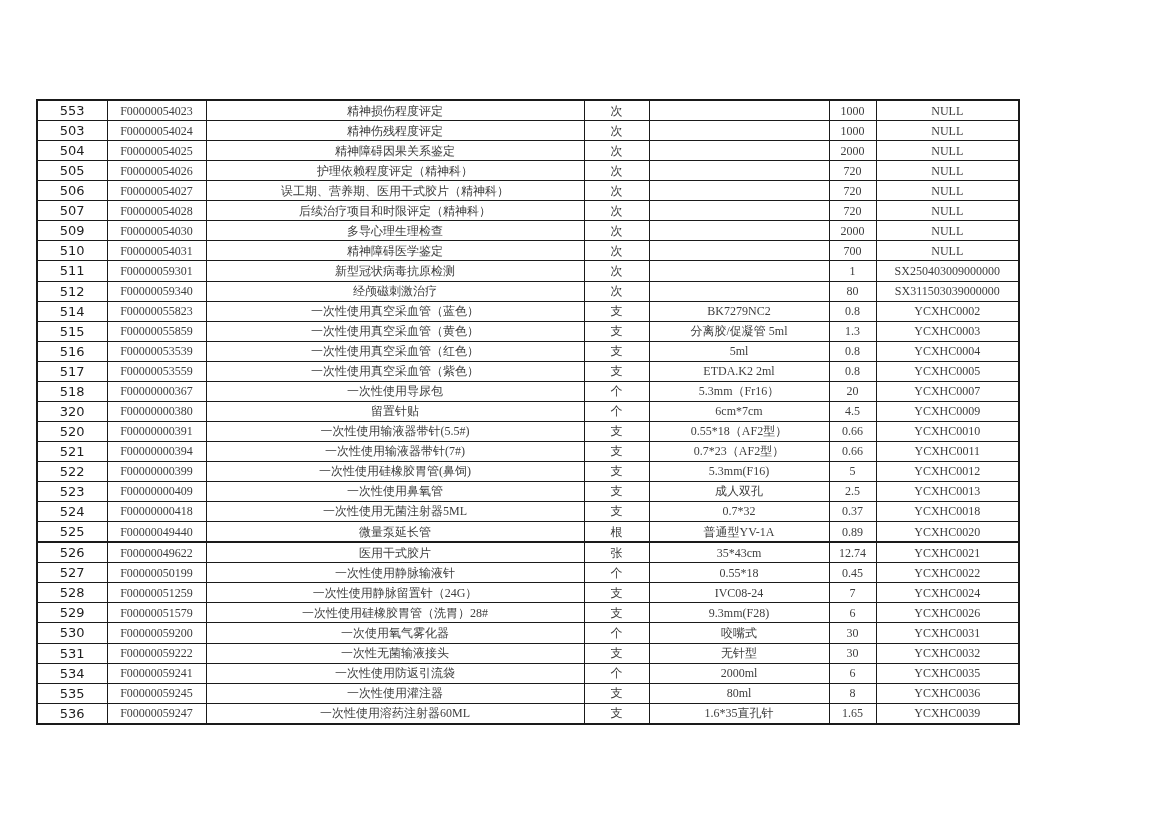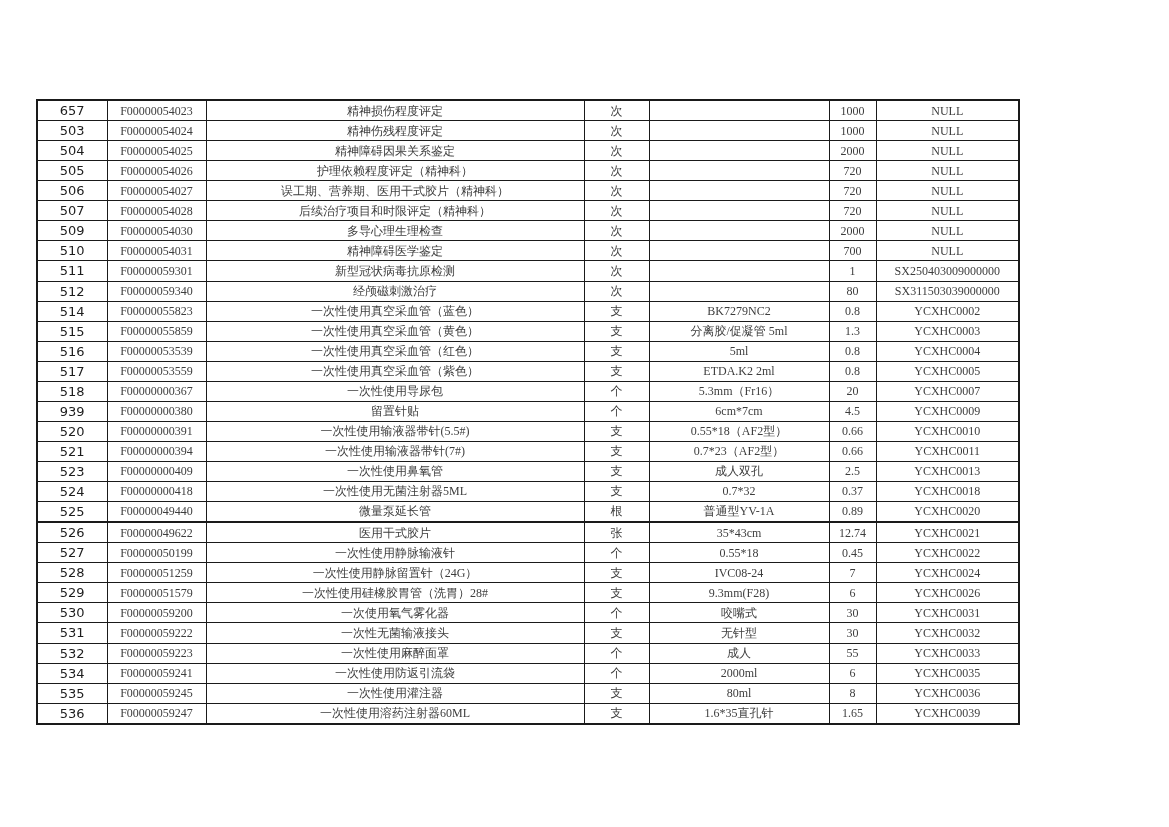--- a/index.html
+++ b/index.html
@@ -57,21 +57,21 @@
       <col style="width:70px">
       <col style="width:99px">
       <col style="width:378px">
       <col style="width:65px">
       <col style="width:180px">
       <col style="width:47px">
       <col style="width:143px">
     </colgroup>
     <tbody>
         <tr>
-          <td class="c0">657</td>
+          <td class="c0">553</td>
           <td class="c1">F00000054023</td>
           <td class="c2">精神损伤程度评定</td>
           <td class="c3">次</td>
           <td class="c4"></td>
           <td class="c5">1000</td>
           <td class="c6">NULL</td>
         </tr>
         <tr>
           <td class="c0">503</td>
           <td class="c1">F00000054024</td>
@@ -192,21 +192,21 @@
         <tr>
           <td class="c0">518</td>
           <td class="c1">F00000000367</td>
           <td class="c2">一次性使用导尿包</td>
           <td class="c3">个</td>
           <td class="c4">5.3mm（Fr16）</td>
           <td class="c5">20</td>
           <td class="c6">YCXHC0007</td>
         </tr>
         <tr>
-          <td class="c0">939</td>
+          <td class="c0">320</td>
           <td class="c1">F00000000380</td>
           <td class="c2">留置针贴</td>
           <td class="c3">个</td>
           <td class="c4">6cm*7cm</td>
           <td class="c5">4.5</td>
           <td class="c6">YCXHC0009</td>
         </tr>
         <tr>
           <td class="c0">520</td>
           <td class="c1">F00000000391</td>
@@ -217,20 +217,29 @@
           <td class="c6">YCXHC0010</td>
         </tr>
         <tr>
           <td class="c0">521</td>
           <td class="c1">F00000000394</td>
           <td class="c2">一次性使用输液器带针(7#)</td>
           <td class="c3">支</td>
           <td class="c4">0.7*23（AF2型）</td>
           <td class="c5">0.66</td>
           <td class="c6">YCXHC0011</td>
+        </tr>
+        <tr>
+          <td class="c0">522</td>
+          <td class="c1">F00000000399</td>
+          <td class="c2">一次性使用硅橡胶胃管(鼻饲)</td>
+          <td class="c3">支</td>
+          <td class="c4">5.3mm(F16)</td>
+          <td class="c5">5</td>
+          <td class="c6">YCXHC0012</td>
         </tr>
         <tr>
           <td class="c0">523</td>
           <td class="c1">F00000000409</td>
           <td class="c2">一次性使用鼻氧管</td>
           <td class="c3">支</td>
           <td class="c4">成人双孔</td>
           <td class="c5">2.5</td>
           <td class="c6">YCXHC0013</td>
         </tr>
@@ -300,29 +309,20 @@
         <tr>
           <td class="c0">531</td>
           <td class="c1">F00000059222</td>
           <td class="c2">一次性无菌输液接头</td>
           <td class="c3">支</td>
           <td class="c4">无针型</td>
           <td class="c5">30</td>
           <td class="c6">YCXHC0032</td>
         </tr>
         <tr>
-          <td class="c0">532</td>
-          <td class="c1">F00000059223</td>
-          <td class="c2">一次性使用麻醉面罩</td>
-          <td class="c3">个</td>
-          <td class="c4">成人</td>
-          <td class="c5">55</td>
-          <td class="c6">YCXHC0033</td>
-        </tr>
-        <tr>
           <td class="c0">534</td>
           <td class="c1">F00000059241</td>
           <td class="c2">一次性使用防返引流袋</td>
           <td class="c3">个</td>
           <td class="c4">2000ml</td>
           <td class="c5">6</td>
           <td class="c6">YCXHC0035</td>
         </tr>
         <tr>
           <td class="c0">535</td>

